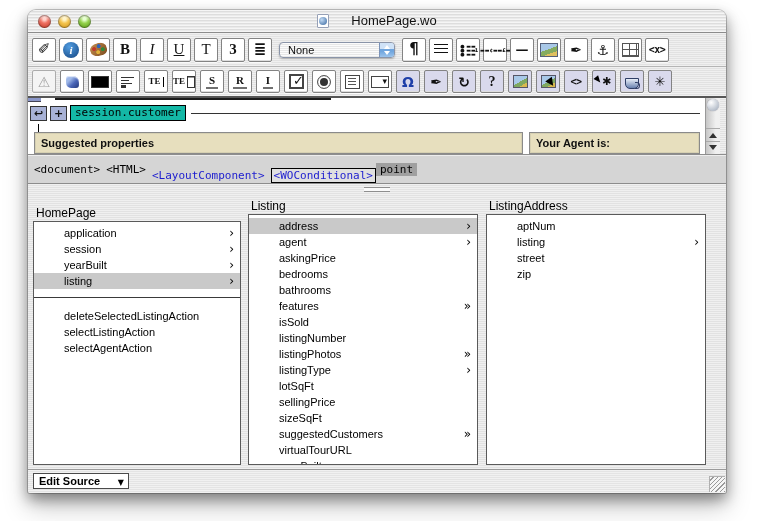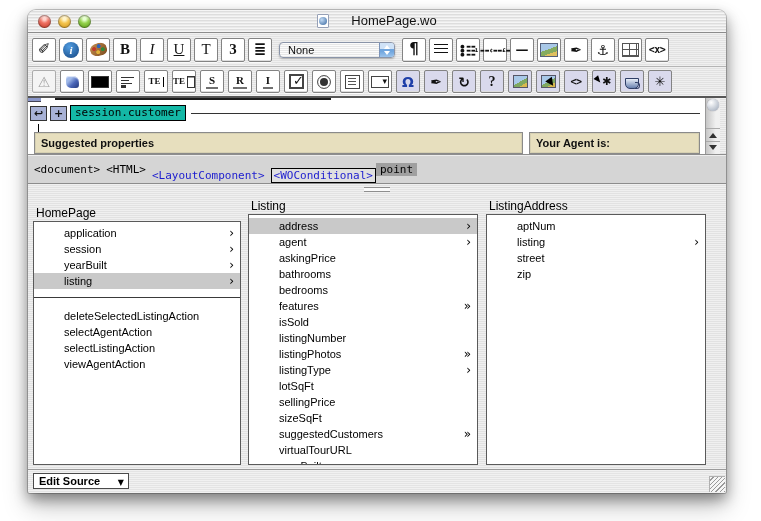--- a/index.html
+++ b/index.html
@@ -389,54 +389,50 @@
             <div class="row sel">
               <span class="lbl">listing</span>
               <span class="arr">›</span>
             </div>
             <div class="gsep"></div>
             <div class="row">
               <span class="lbl">deleteSelectedListingAction</span>
               <span class="arr"></span>
             </div>
             <div class="row">
+              <span class="lbl">selectListingAction</span>
+              <span class="arr"></span>
+            </div>
+            <div class="row">
               <span class="lbl">selectAgentAction</span>
-              <span class="arr"></span>
-            </div>
-            <div class="row">
-              <span class="lbl">selectListingAction</span>
-              <span class="arr"></span>
-            </div>
-            <div class="row">
-              <span class="lbl">viewAgentAction</span>
               <span class="arr"></span>
             </div>
           </div>
         </div>
         <div class="bcol c2">
           <div class="bcol-title">Listing</div>
           <div class="listbox">
             <div class="row sel">
               <span class="lbl">address</span>
               <span class="arr">›</span>
             </div>
             <div class="row">
               <span class="lbl">agent</span>
               <span class="arr">›</span>
             </div>
             <div class="row">
               <span class="lbl">askingPrice</span>
               <span class="arr"></span>
             </div>
             <div class="row">
+              <span class="lbl">bedrooms</span>
+              <span class="arr"></span>
+            </div>
+            <div class="row">
               <span class="lbl">bathrooms</span>
-              <span class="arr"></span>
-            </div>
-            <div class="row">
-              <span class="lbl">bedrooms</span>
               <span class="arr"></span>
             </div>
             <div class="row">
               <span class="lbl">features</span>
               <span class="arr">»</span>
             </div>
             <div class="row">
               <span class="lbl">isSold</span>
               <span class="arr"></span>
             </div>

